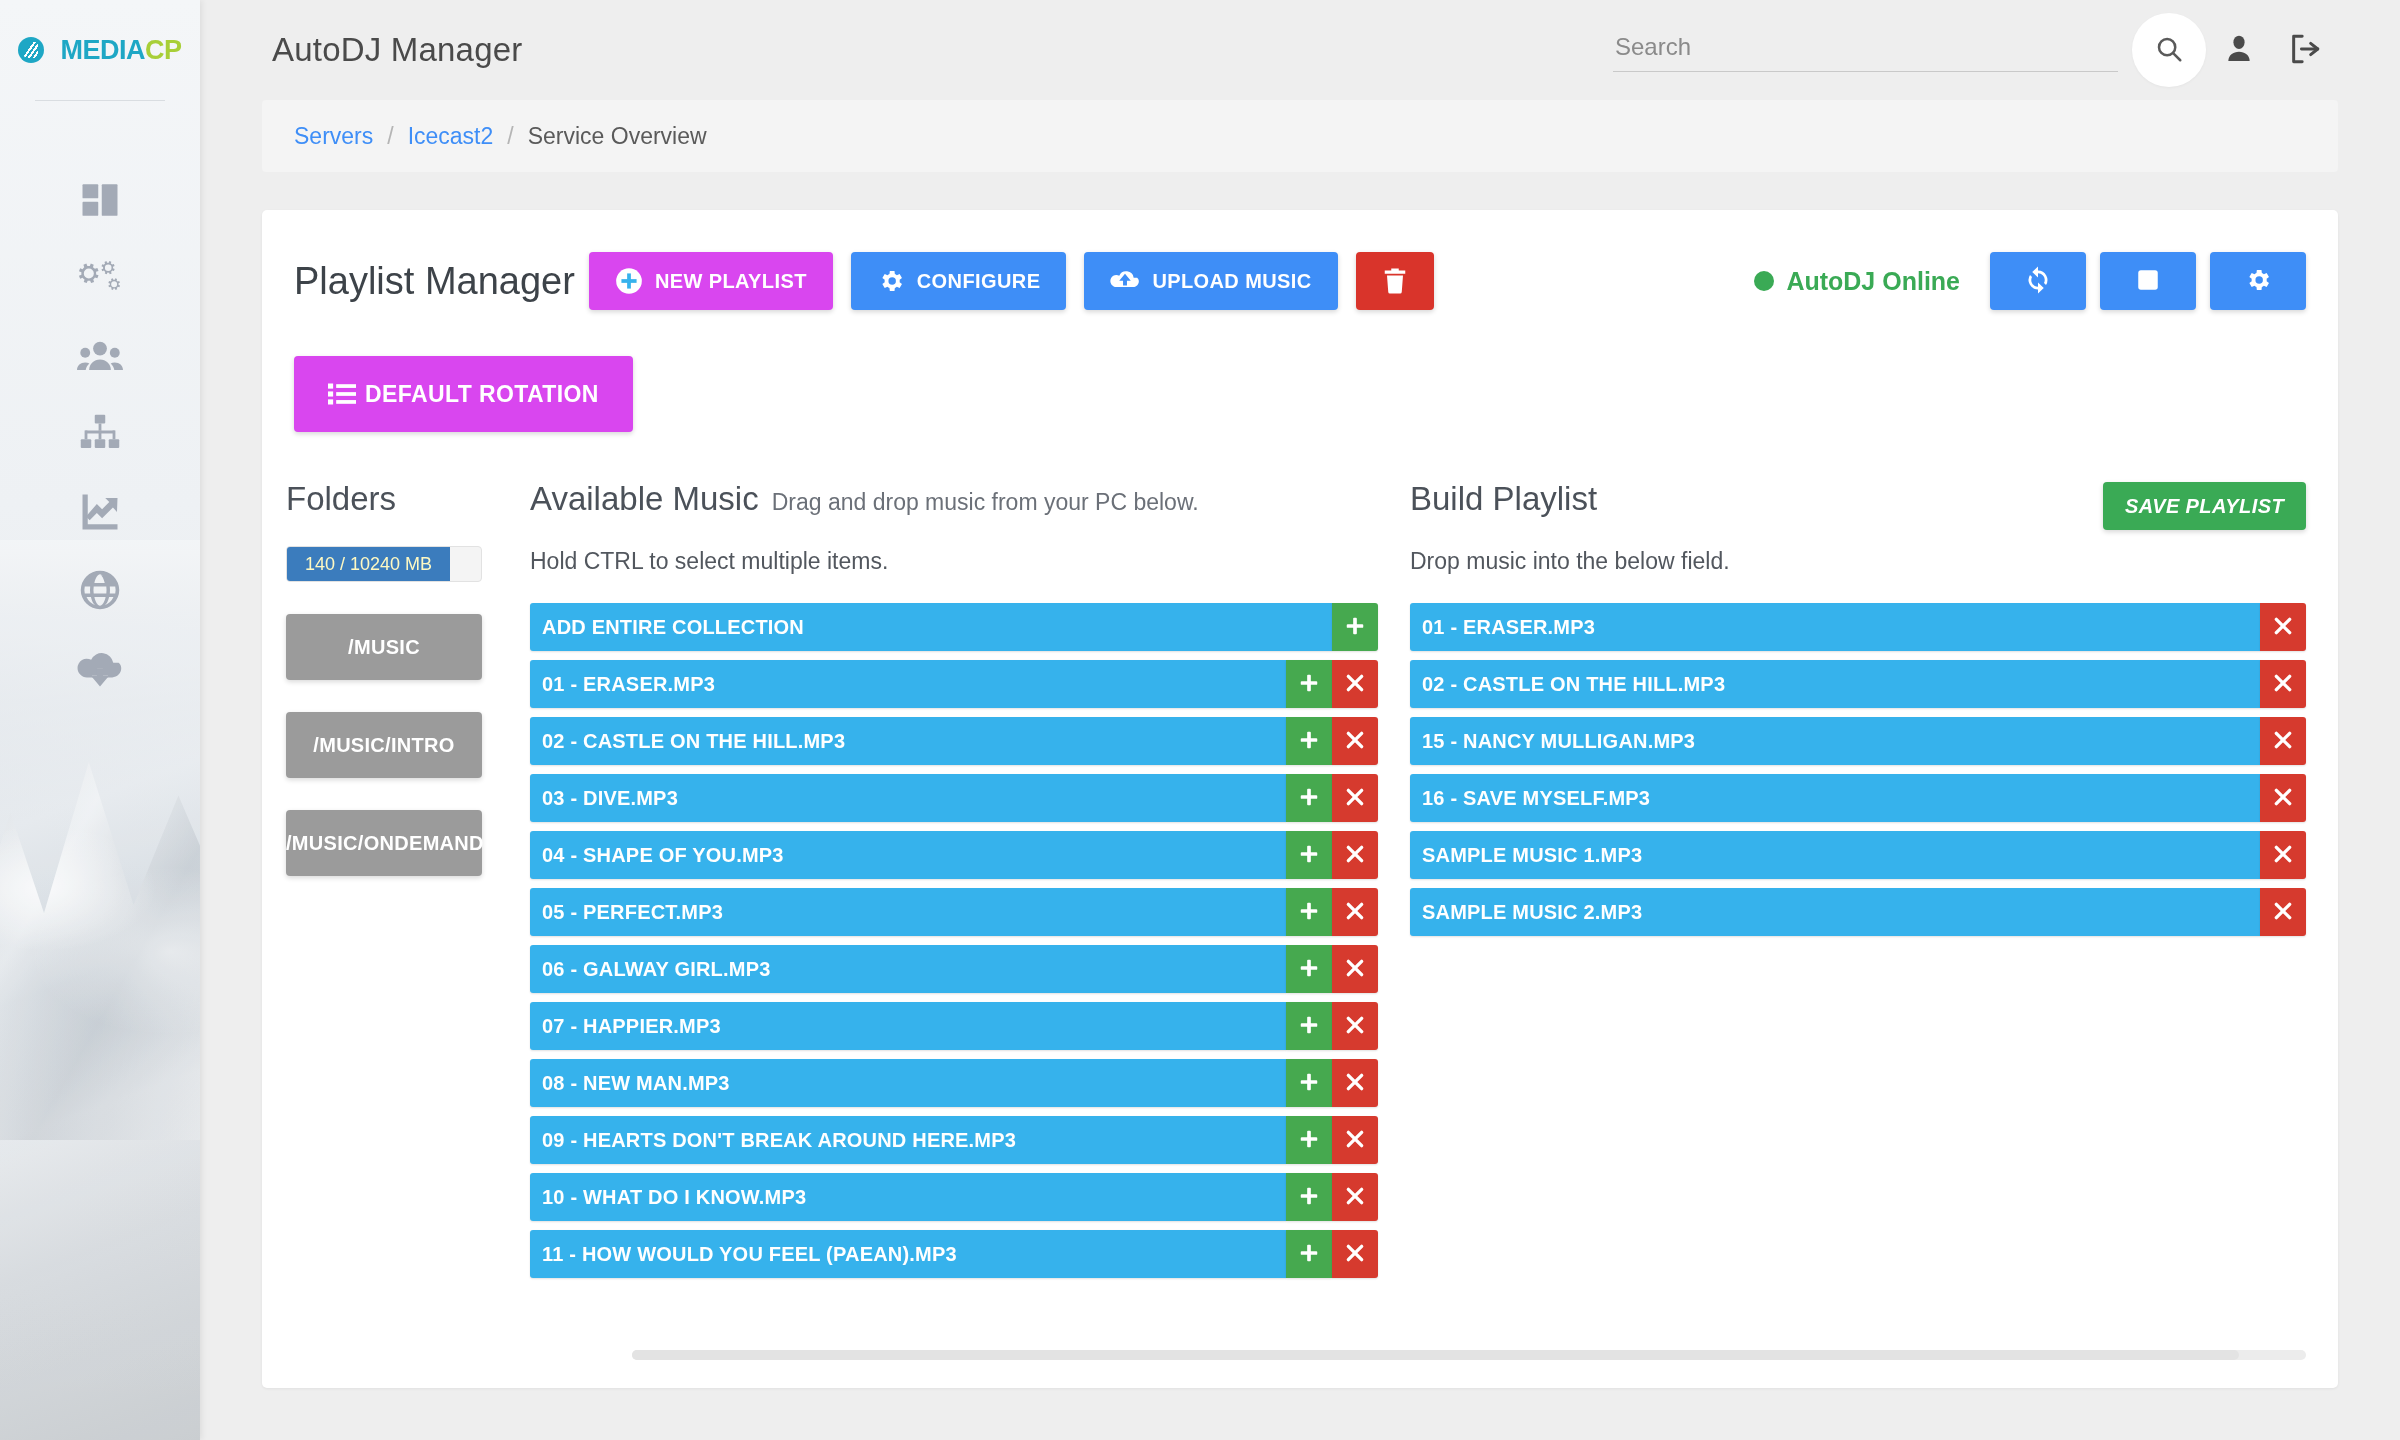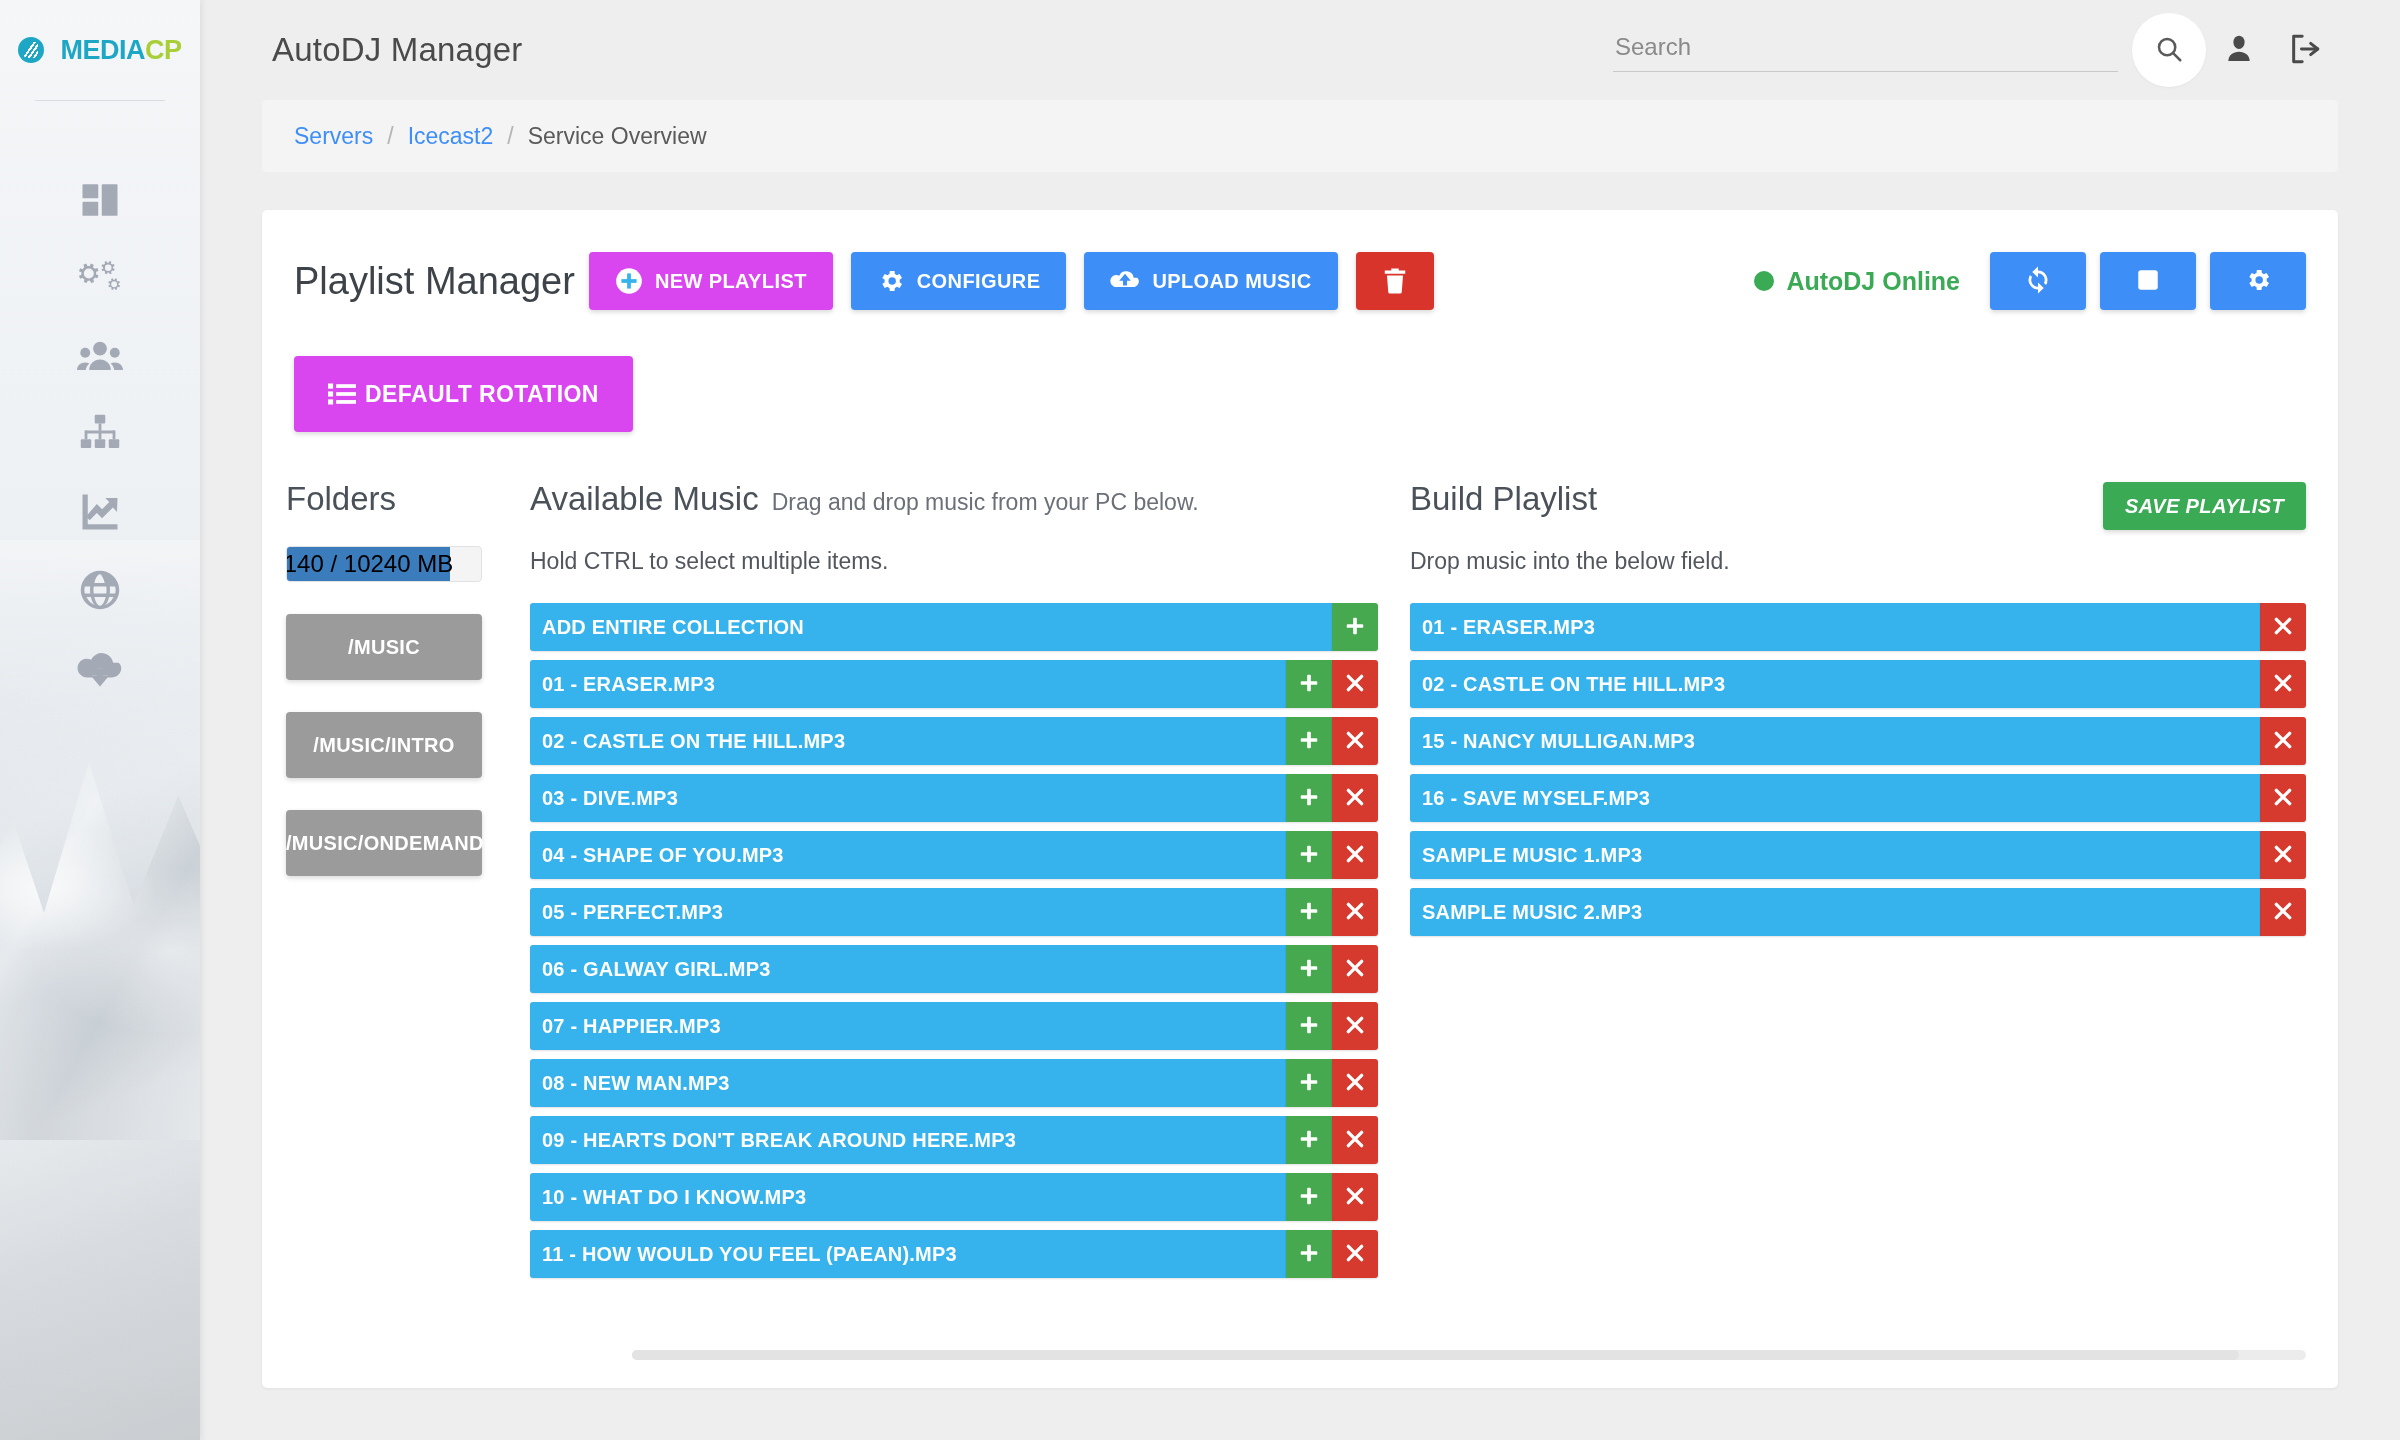--- a/index.html
+++ b/index.html
@@ -149,21 +149,21 @@
   .sec-head2 { margin-top: 30px; font-size: 23px; color: #52575e; }
 
   .quota {
     margin-top: 28px; width: 196px; height: 36px; border-radius: 4px;
     background: #f4f4f4; border: 1px solid #e2e2e2; overflow: hidden; position: relative;
   }
   .quota-fill {
     position: absolute; left:0; top:0; bottom:0; width: 84%; background: #3b7cbd;
     display:flex; align-items:center; justify-content:center;
   }
-  .quota-label { color: #000000; font-size: 24px; white-space: nowrap; }
+  .quota-label { color: #fef9c3; font-size: 18px; white-space: nowrap; }
 
   .folder-btn {
     display: block; width: 196px; height: 66px; margin-top: 32px;
     background: #9b9b9b; color: #fff; border: none; border-radius: 4px;
     font-size: 20px; font-weight: 700; letter-spacing: .3px; cursor: pointer;
     box-shadow: 0 2px 5px rgba(0,0,0,.15);
     font-family: "Liberation Sans", sans-serif;
   }
 
   

